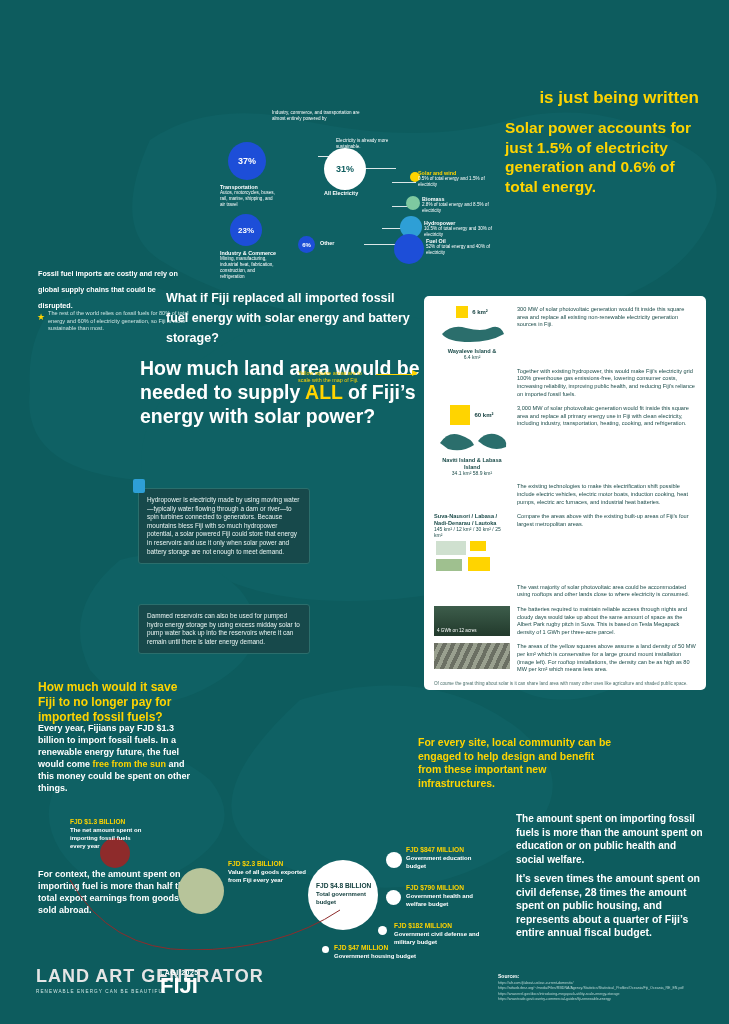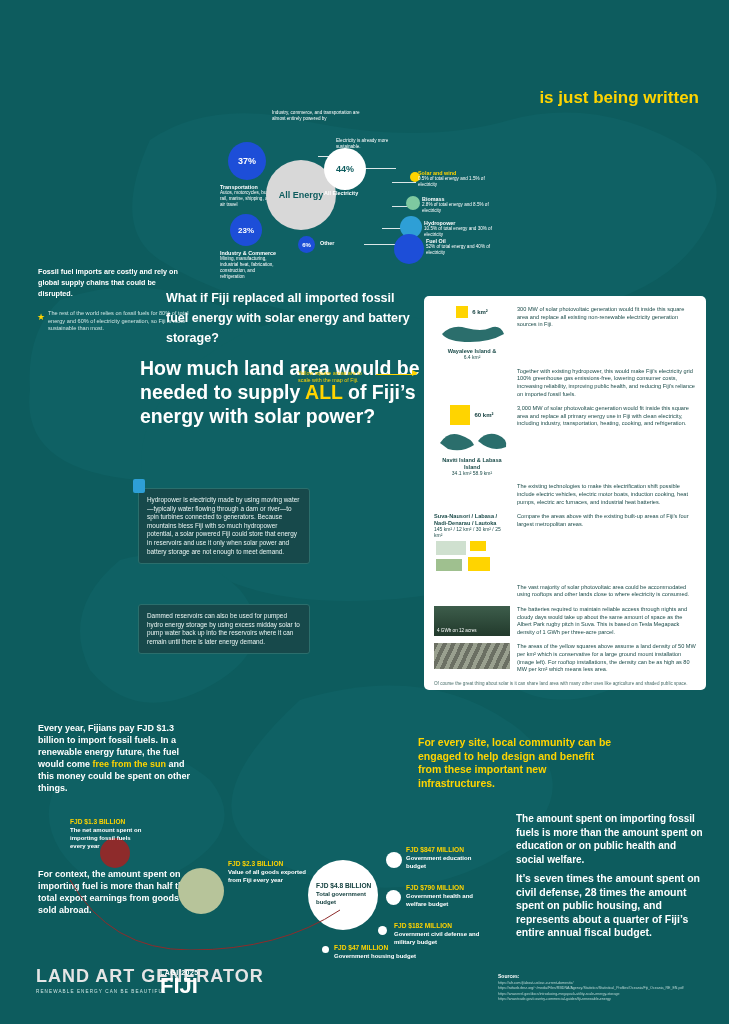--- a/index.html
+++ b/index.html
@@ -28,21 +28,21 @@
     font-size: 17px; font-weight: bold; color: #ffd400;
   }
 
   
   .h-left {
     position: absolute; left: 38px; top: 124px; width: 200px;
     font-size: 15.5px; line-height: 19px; font-weight: bold; color: #ffd400;
   }
   .fine-left {
     position: absolute; left: 38px; top: 266px; width: 150px;
-    font-size: 7.2px; line-height: 11px; font-weight: bold; color: #ffffff;
+    font-size: 7.2px; line-height: 16px; font-weight: bold; color: #ffffff;
   }
   .fine-left2 {
     position: absolute; left: 48px; top: 310px; width: 145px;
     font-size: 5.6px; line-height: 7.6px; color: #cfe6e4;
   }
   .star { position: absolute; left: 37px; top: 312px; font-size: 9px; color:#ffd400;}
 
   .h-right {
     position: absolute; right: 24px; top: 118px; width: 200px;
     font-size: 15.5px; line-height: 19.5px; font-weight: bold; color: #ffd400;
@@ -132,20 +132,21 @@
       </g>
     </svg>
   </div>
 
   <div class="subtitle">is just being written</div>
 
   <div class="fine-left">Fossil fuel imports are costly and rely on global supply chains that could be disrupted.</div>
   <div class="star">★</div>
   <div class="fine-left2">The rest of the world relies on fossil fuels for 80% of total energy and 60% of electricity generation, so Fiji is more sustainable than most.</div>
 
+  <div class="h-right">Solar power accounts for just 1.5% of electricity generation and 0.6% of total energy.</div>
 
   <div class="bubbles">
     <div class="blabel" style="left:58px; top:0; width:96px;">Industry, commerce, and transportation are almost entirely powered by</div>
     <div class="blabel" style="left:122px; top:28px; width:76px;">Electricity is already more sustainable.</div>
 
     <div class="bconn" style="left:104px; top:46px; width:18px;"></div>
     <div class="bconn" style="left:148px; top:58px; width:34px;"></div>
     <div class="bconn" style="left:178px; top:72px; width:24px;"></div>
     <div class="bconn" style="left:178px; top:96px; width:24px;"></div>
     <div class="bconn" style="left:168px; top:118px; width:34px;"></div>
@@ -165,26 +166,23 @@
       <b>Industry &amp; Commerce</b><span>Mining, manufacturing, industrial heat, fabrication, construction, and refrigeration</span>
     </div>
 
     <div class="bub dark" style="left:84px; top:126px; width:17px; height:17px; font-size:6px;">
       <span>6%</span>
     </div>
     <div class="blabel" style="left:106px; top:130px; width:40px;">
       <b>Other</b>
     </div>
 
-    <div class="bub grey" style="left:52px; top:50px; width:70px; height:70px; font-size:9px; background:#d8d8d8;">
-      <span>All Energy</span>
-    </div>
 
     <div class="bub white" style="left:110px; top:38px; width:42px; height:42px; font-size:9px;">
-      <span>44%</span>
+      <span>31%</span>
     </div>
     <div class="blabel" style="left:110px; top:80px; width:44px; color:#ffffff;">
       <b>All Electricity</b>
     </div>
 
     <div class="bub yellow" style="left:196px; top:62px; width:10px; height:10px;"></div>
     <div class="blabel" style="left:204px; top:60px; width:76px;">
       <b style="color:#ffd400;">Solar and wind</b><span>0.5% of total energy and 1.5% of electricity</span>
     </div>
 
@@ -298,20 +296,21 @@
   </div>
 
   <div class="tealbox" style="left:138px; top:488px; width:172px;">
     <div style="width:12px;height:14px;background:#2e9fd6;border-radius:2px;position:absolute;left:-6px;top:-10px;"></div>
     <span>Hydropower is electricity made by using moving water—typically water flowing through a dam or river—to spin turbines connected to generators. Because mountains bless Fiji with so much hydropower potential, a solar powered Fiji could store that energy in reservoirs and use it only when solar power and battery storage are not enough to meet demand.</span>
   </div>
   <div class="tealbox" style="left:138px; top:604px; width:172px;">
     <span>Dammed reservoirs can also be used for pumped hydro energy storage by using excess midday solar to pump water back up into the reservoirs where it can remain until there is later energy demand.</span>
   </div>
 
+  <div class="h3" style="left:38px; top:680px; width:150px; font-size:12px; line-height:15px;">How much would it save Fiji to no longer pay for imported fossil fuels?</div>
   <div style="position:absolute; left:38px; top:722px; width:152px; font-size:9px; line-height:12px; font-weight:bold; color:#ffffff;">
     <span>Every year, Fijians pay FJD $1.3 billion to import fossil fuels. In a renewable energy future, the fuel would come </span><span class="body-y">free from the sun</span><span> and this money could be spent on other things.</span>
   </div>
 
   <div style="position:absolute; left:418px; top:736px; width:200px; font-size:10.5px; line-height:13.5px; font-weight:bold; color:#ffd400;">For every site, local community can be engaged to help design and benefit from these important new infrastructures.</div>
 
   <div style="position:absolute; left:38px; top:868px; width:160px; font-size:9px; line-height:12px; font-weight:bold; color:#ffffff;">For context, the amount spent on importing fuel is more than half the total export earnings from goods sold abroad.</div>
 
   <div>
     <div class="bub2" style="left:100px; top:838px; width:30px; height:30px; background:#8e2b2b;"></div>

